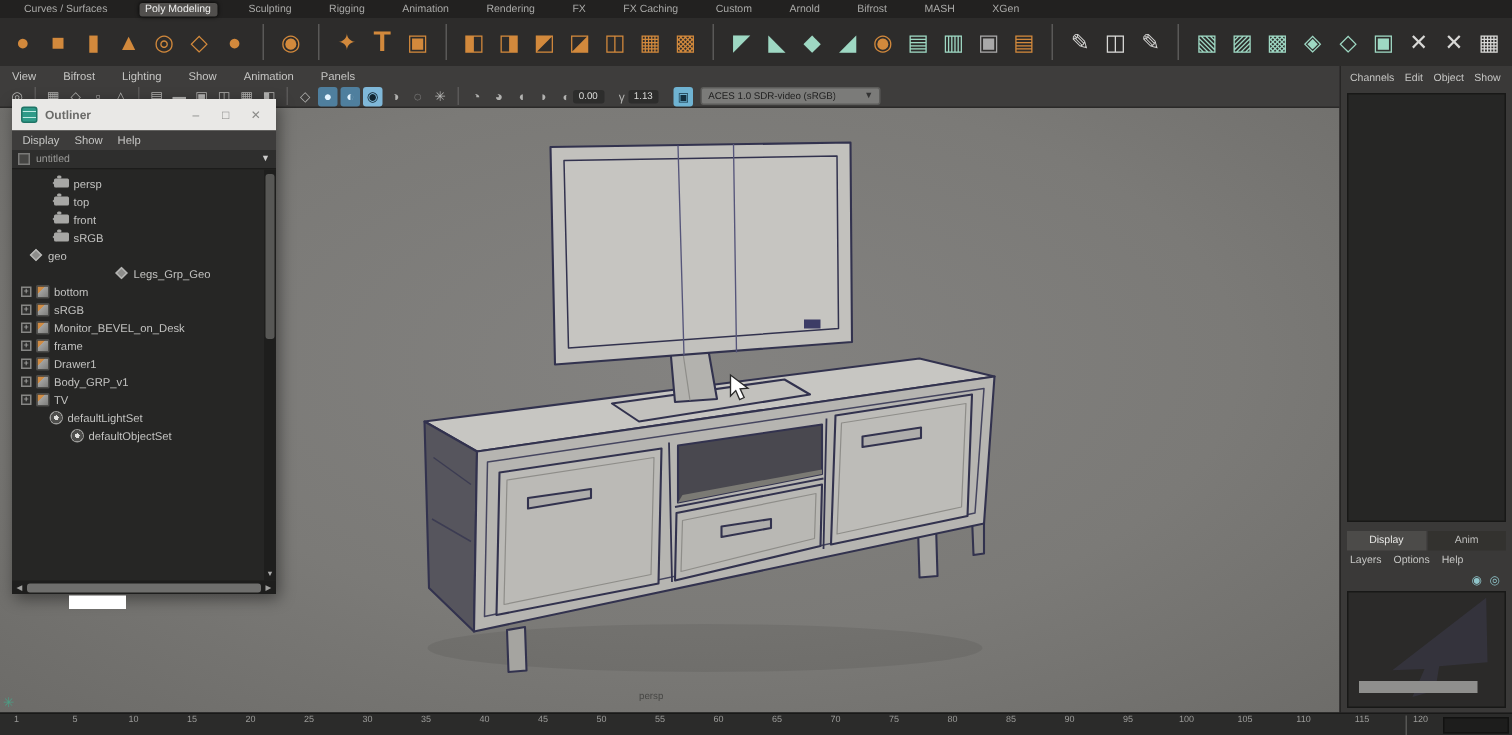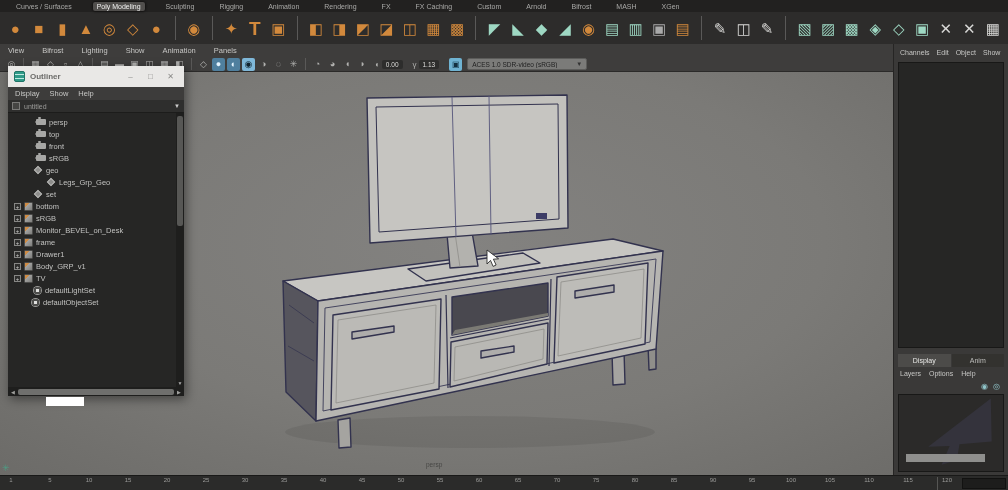--- a/index.html
+++ b/index.html
@@ -312,35 +312,30 @@
         <div class="ol-row" style="padding-left: 15px;">
     <span class="oi expand" style="visibility: hidden;"></span>
     <span class="oi camera"></span>
     <span class="label">front</span>
   </div>
         <div class="ol-row" style="padding-left: 15px;">
     <span class="oi expand" style="visibility: hidden;"></span>
     <span class="oi camera"></span>
     <span class="label">sRGB</span>
   </div>
-        <div class="ol-row" style="padding-left: 15px;">
+        <div class="ol-row" style="padding-left: 1px;">
     <span class="oi expand" style="visibility: hidden;"></span>
     <span class="oi diamond"></span>
     <span class="label">geo</span>
   </div>
-        <div class="ol-row" style="padding-left: 28px;">
+        <div class="ol-row" style="padding-left: 28px; margin-left: 30px;">
     <span class="oi expand" style="visibility: hidden;"></span>
     <span class="oi diamond"></span>
     <span class="label">Legs_Grp_Geo</span>
   </div>
-        <div class="ol-row" style="padding-left: 15px;">
-    <span class="oi expand" style="visibility: hidden;"></span>
-    <span class="oi diamond"></span>
-    <span class="label">set</span>
-  </div>
         <div class="ol-row" style="padding-left: 6px;">
     <span class="oi expand">+</span>
     <span class="oi mesh"></span>
     <span class="label">bottom</span>
   </div>
         <div class="ol-row" style="padding-left: 6px;">
     <span class="oi expand">+</span>
     <span class="oi mesh"></span>
     <span class="label">sRGB</span>
   </div>
@@ -367,21 +362,21 @@
         <div class="ol-row" style="padding-left: 6px;">
     <span class="oi expand">+</span>
     <span class="oi mesh"></span>
     <span class="label">TV</span>
   </div>
         <div class="ol-row" style="padding-left: 15px;">
     <span class="oi expand" style="visibility: hidden;"></span>
     <span class="oi set"></span>
     <span class="label">defaultLightSet</span>
   </div>
-        <div class="ol-row" style="padding-left: 13px; text-align: center;">
+        <div class="ol-row" style="padding-left: 29px; text-align: center;">
     <span class="oi expand" style="visibility: hidden;"></span>
     <span class="oi set"></span>
     <span class="label">defaultObjectSet</span>
   </div>
       </div>
     <div class="ol-hscroll">
       <span class="ol-harrow">◀</span>
       <span class="ol-hthumb"></span>
       <span class="ol-harrow">▶</span>
     </div>

